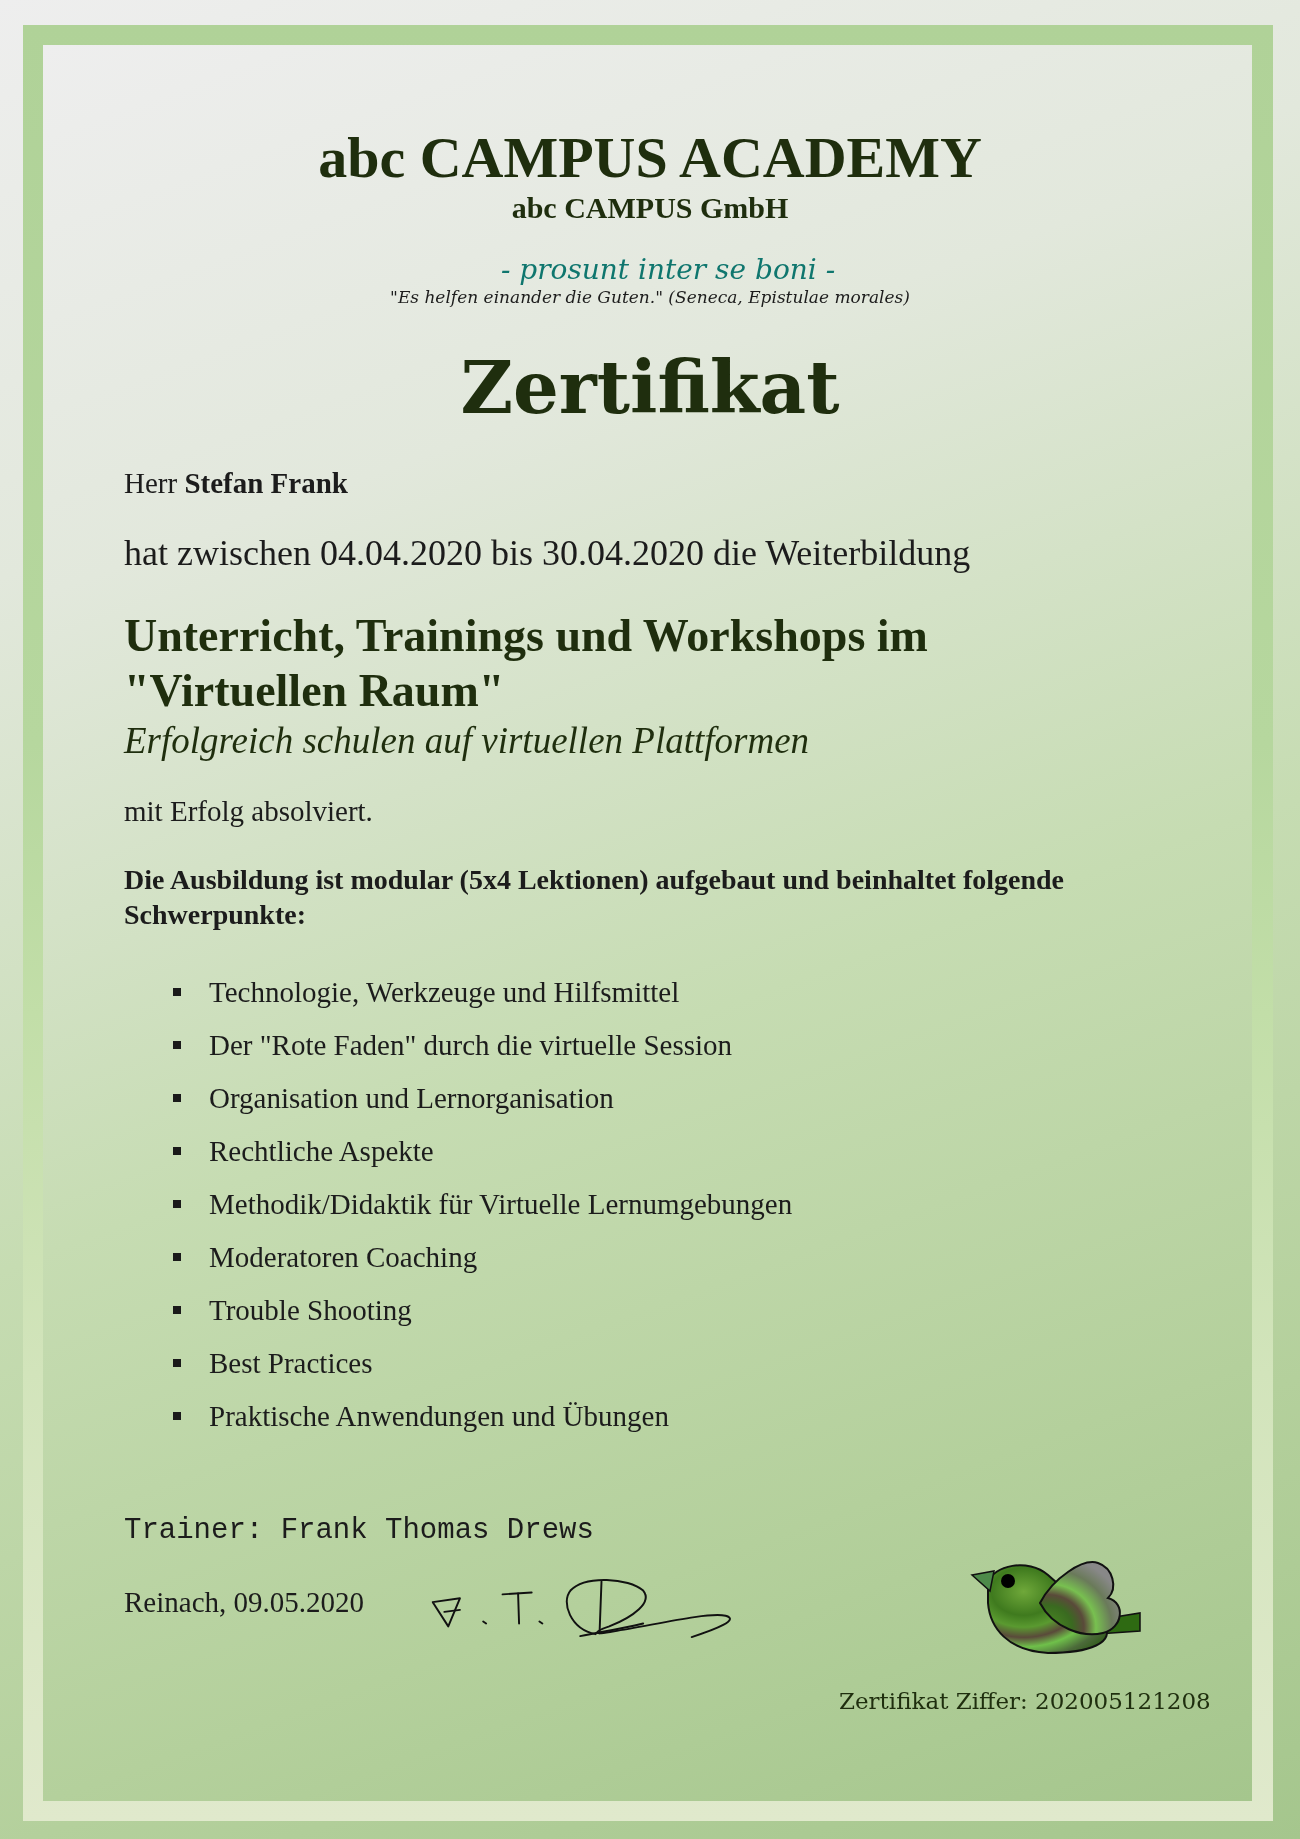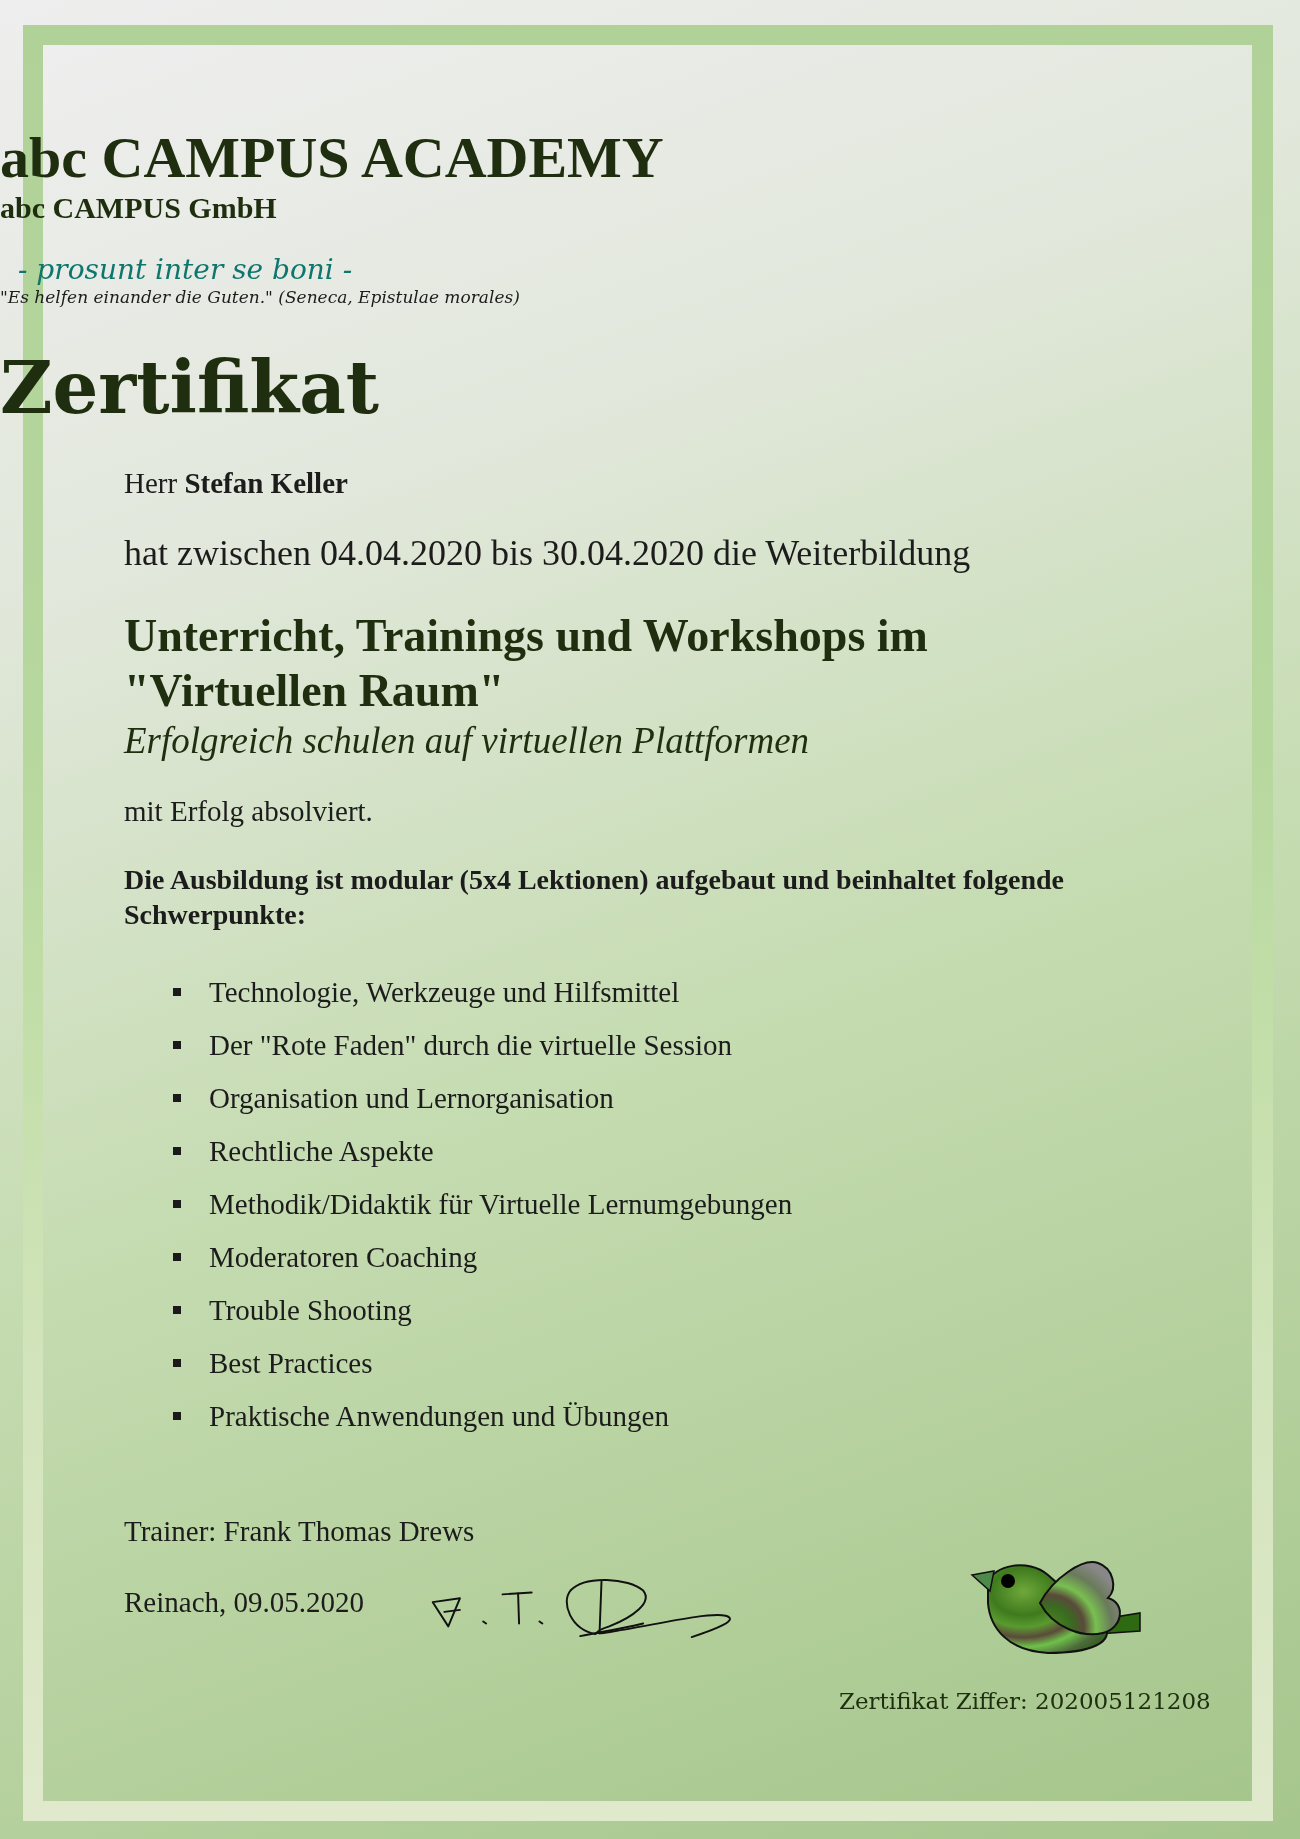--- a/index.html
+++ b/index.html
@@ -11,58 +11,58 @@
   }
   .frame {
     position:absolute; left:23px; top:25px; width:1250px; height:1796px;
     background: linear-gradient(180deg, #b0d298 0%, #b6d79e 40%, #c2dea8 55%, #d2e4bb 75%, #e0e9cc 100%);
   }
   .paper {
     position:absolute; left:43px; top:45px; width:1209px; height:1756px;
     background: linear-gradient(160deg, #eeeeee 0%, #e2e8dc 25%, #c6dcb2 55%, #b4d09c 80%, #a5c68d 100%);
   }
   .green { color:#1f2e0e; }
-  .center { position:absolute; left:0; width:1300px; }
+  .center { position:absolute; left:0; width:1300px; text-align:center; }
   .academy { top:124px; font-size:58px; font-weight:bold; line-height:68px; }
   .gmbh { top:190px; font-size:30px; font-weight:bold; line-height:36px; }
   .motto { top:256px; font-family:"DejaVu Serif", serif; font-style:italic; font-size:28px; line-height:28px; color:#0f766e;padding-left:18px; }
   .quote { top:285px; font-family:"DejaVu Serif", serif; font-style:italic; font-size:17px; line-height:24px; color:#1c1c1c; }
   .title { top:345px; font-family:"DejaVu Serif", serif; font-size:72px; font-weight:bold; line-height:86px; }
   .block { position:absolute; left:124px; }
   .name { top:465px; font-size:29px; line-height:36px; }
   .period { top:535px; font-size:36px; line-height:36px; }
   .course { top:608px; font-size:46px; font-weight:bold; line-height:55px; width:1000px; }
   .subtitle { top:718px; font-size:37px; font-style:italic; line-height:46px; }
   .done { top:793px; font-size:29px; line-height:36px; }
   .modules { top:862px; width:1050px; font-size:28px; font-weight:bold; line-height:35px; }
   .topics { position:absolute; left:165px; top:968px; margin:6px; padding:0; list-style:none; }
   .topics li { position:relative; padding-left:38px; font-size:29px; line-height:36px; height:53px; }
   .topics li .bullet { position:absolute; left:2px; top:14px; width:8px; height:8px; background:#1a1a1a; }
-  .trainer { top:1513px; font-size:29px; line-height:36px; }
+  .trainer { top:1513px; font-size:29px; line-height:36px;font-family:Liberation Mono, monospace; }
   .place { top:1584px; font-size:29px; line-height:36px; }
   .signature { position:absolute; left:425px; top:1572px; width:320px; height:70px; }
   .bird { position:absolute; left:968px; top:1553px; width:175px; height:105px; }
   .cert-no { position:absolute; left:839px; top:1686px; font-family:"DejaVu Serif", serif; font-size:23px; line-height:30px; color:#1f2e0e;text-align:center; }
 </style>
 </head>
 <body>
 
 <div class="frame"></div>
 <div class="paper"></div>
 
 <div class="center academy green">abc CAMPUS ACADEMY</div>
 <div class="center gmbh green">abc CAMPUS GmbH</div>
 <div class="center motto">- prosunt inter se boni -</div>
 <div class="center quote">"Es helfen einander die Guten." (Seneca, Epistulae morales)</div>
 
 <div class="center title green">Zertifikat</div>
 
 <div class="block name">
   <span>Herr</span>
-  <b>Stefan Keller</b>
+  <b>Stefan Frank</b>
 </div>
 
 <div class="block period">hat zwischen 04.04.2020 bis 30.04.2020 die Weiterbildung</div>
 
 <div class="block course green">Unterricht, Trainings und Workshops im "Virtuellen Raum"</div>
 <div class="block subtitle green">Erfolgreich schulen auf virtuellen Plattformen</div>
 
 <div class="block done">mit Erfolg absolviert.</div>
 
 <div class="block modules">Die Ausbildung ist modular (5x4 Lektionen) aufgebaut und beinhaltet folgende Schwerpunkte:</div>

